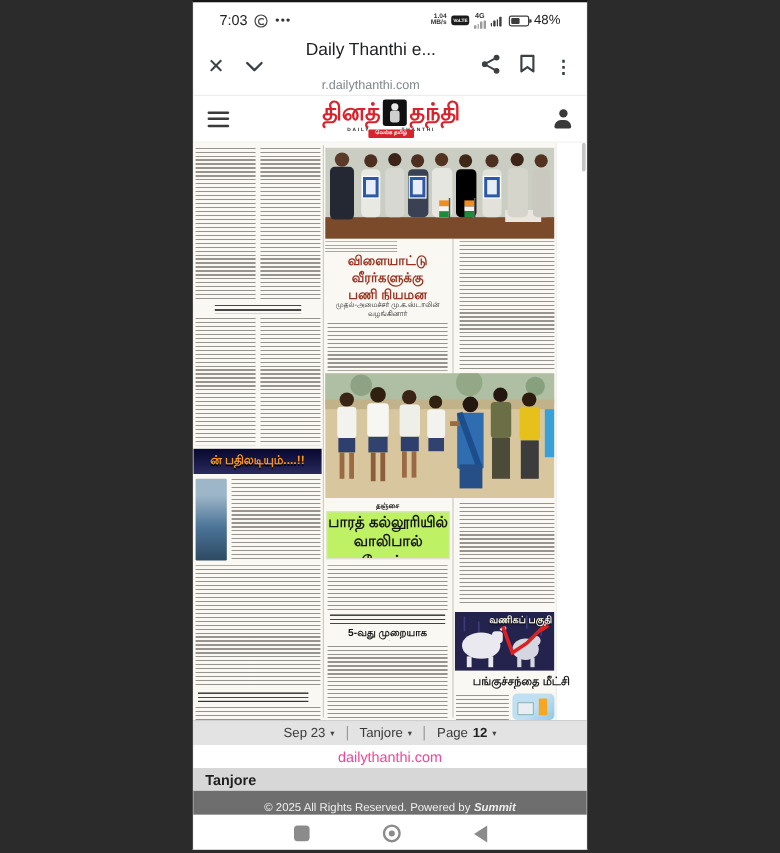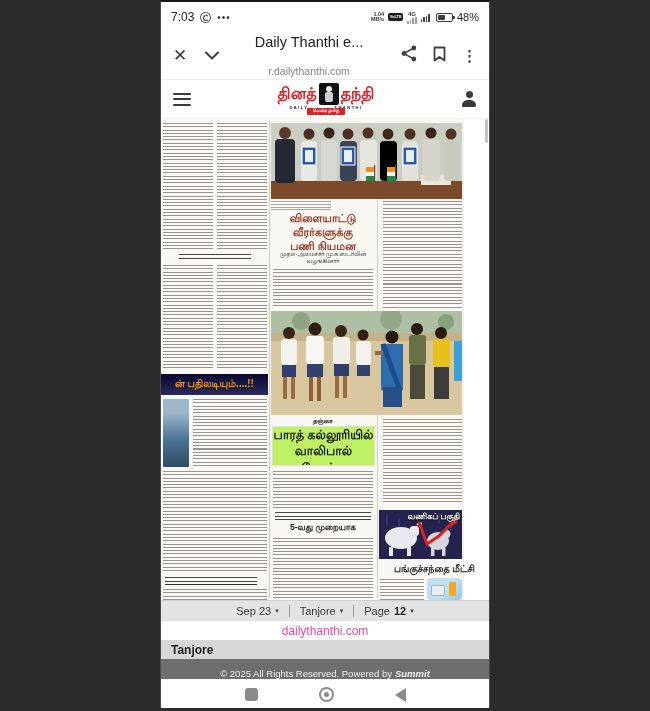--- a/index.html
+++ b/index.html
@@ -2,21 +2,21 @@
 <html><head>
 <meta charset="utf-8">
 <style>
   *{margin:0;padding:0;box-sizing:border-box;font-family:"Liberation Sans",sans-serif}
   html,body{width:650px;height:711px;background:#2b2b2b;overflow:hidden}
   #stage{position:relative;width:650px;height:711px;background:#2b2b2b}
   #phone{position:absolute;left:160px;top:0;width:330px;height:708px;background:#fff;
          border-left:1px solid #4a4a4a;border-right:1px solid #4a4a4a;border-top:2px solid #161616;overflow:hidden}
 
   
-  #statusbar{position:absolute;left:0;top:0;width:100%;height:30px;background:#fff;display:flex;align-items:center;justify-content:space-between;padding:0 10px}
+  #statusbar{position:absolute;left:0;top:0;width:100%;height:30px;background:#fff;display:flex;align-items:center;justify-content:space-between;padding:0 22px}
   .sb-left{display:flex;align-items:center;gap:6px}
   .sb-time{font-size:12px;color:#222}
   .wa-icon{width:11px;height:11px;border:1.4px solid #444;border-radius:50%;position:relative}
   .wa-icon:before{content:"";position:absolute;left:2px;top:2px;width:4px;height:4px;border:1.2px solid #444;border-radius:50%;border-right-color:transparent}
   .sb-dots{font-size:10px;color:#333;letter-spacing:1px}
   .sb-right{display:flex;align-items:center;gap:4px}
   .speed{display:flex;flex-direction:column;align-items:flex-end;line-height:5.5px}
   .speed span{font-size:5.5px;color:#333;font-weight:bold}
   .volte{background:#1b1b1b;color:#fff;border-radius:2px;font-size:4px;font-weight:bold;padding:2px 1.5px;line-height:4px}
   .sig{display:flex;flex-direction:column;align-items:center;line-height:6px}
@@ -38,21 +38,21 @@
   .mid-title .u{font-size:10.5px;color:#80868b;white-space:nowrap;margin-top:15px}
   .hdr-actions{display:flex;align-items:center;gap:16px;margin-left:6px}
   .kebab{font-size:15px;color:#3c4043;font-weight:bold}
 
   
   #sitehead{position:absolute;left:0;top:78px;width:100%;height:39px;background:#fff;display:flex;align-items:center;justify-content:space-between;padding:0 12px;border-bottom:1px solid #f0f0f0}
   .burger{width:18px;display:flex;flex-direction:column;gap:3.5px}
   .burger i{display:block;height:2px;background:#3a3a3a;border-radius:1px}
   .logo{display:flex;flex-direction:column;align-items:center;line-height:1}
   .logo-row{display:flex;align-items:center;gap:2px}
-  .logo-word{color:#d8232a;font-weight:bold;font-size:16px;white-space:nowrap}
+  .logo-word{color:#d8232a;font-weight:bold;font-size:20px;white-space:nowrap}
   .logo-box{width:20px;height:22px;background:#111;border-radius:2px;position:relative}
   .logo-box:before{content:"";position:absolute;left:7px;top:3px;width:6px;height:6px;background:#e8e8e8;border-radius:50%}
   .logo-box:after{content:"";position:absolute;left:6px;top:9px;width:8px;height:10px;background:#cfcfcf;border-radius:2px}
   .logo-subrow{display:flex;gap:26px;margin-top:1px}
   .logo-sub{font-size:4px;letter-spacing:1.5px;color:#222;font-weight:bold}
   .ribbon{margin-top:-2px;background:#d8232a;color:#fff;font-size:4.5px;padding:1px 6px;border-radius:1px;font-weight:bold}
   .avatar{width:16px;height:16px;position:relative}
   .avatar:before{content:"";position:absolute;left:4.5px;top:0;width:7px;height:7px;background:#3a3a3a;border-radius:50%}
   .avatar:after{content:"";position:absolute;left:1px;bottom:0;width:14px;height:7px;background:#3a3a3a;border-radius:7px 7px 2px 2px}
 

